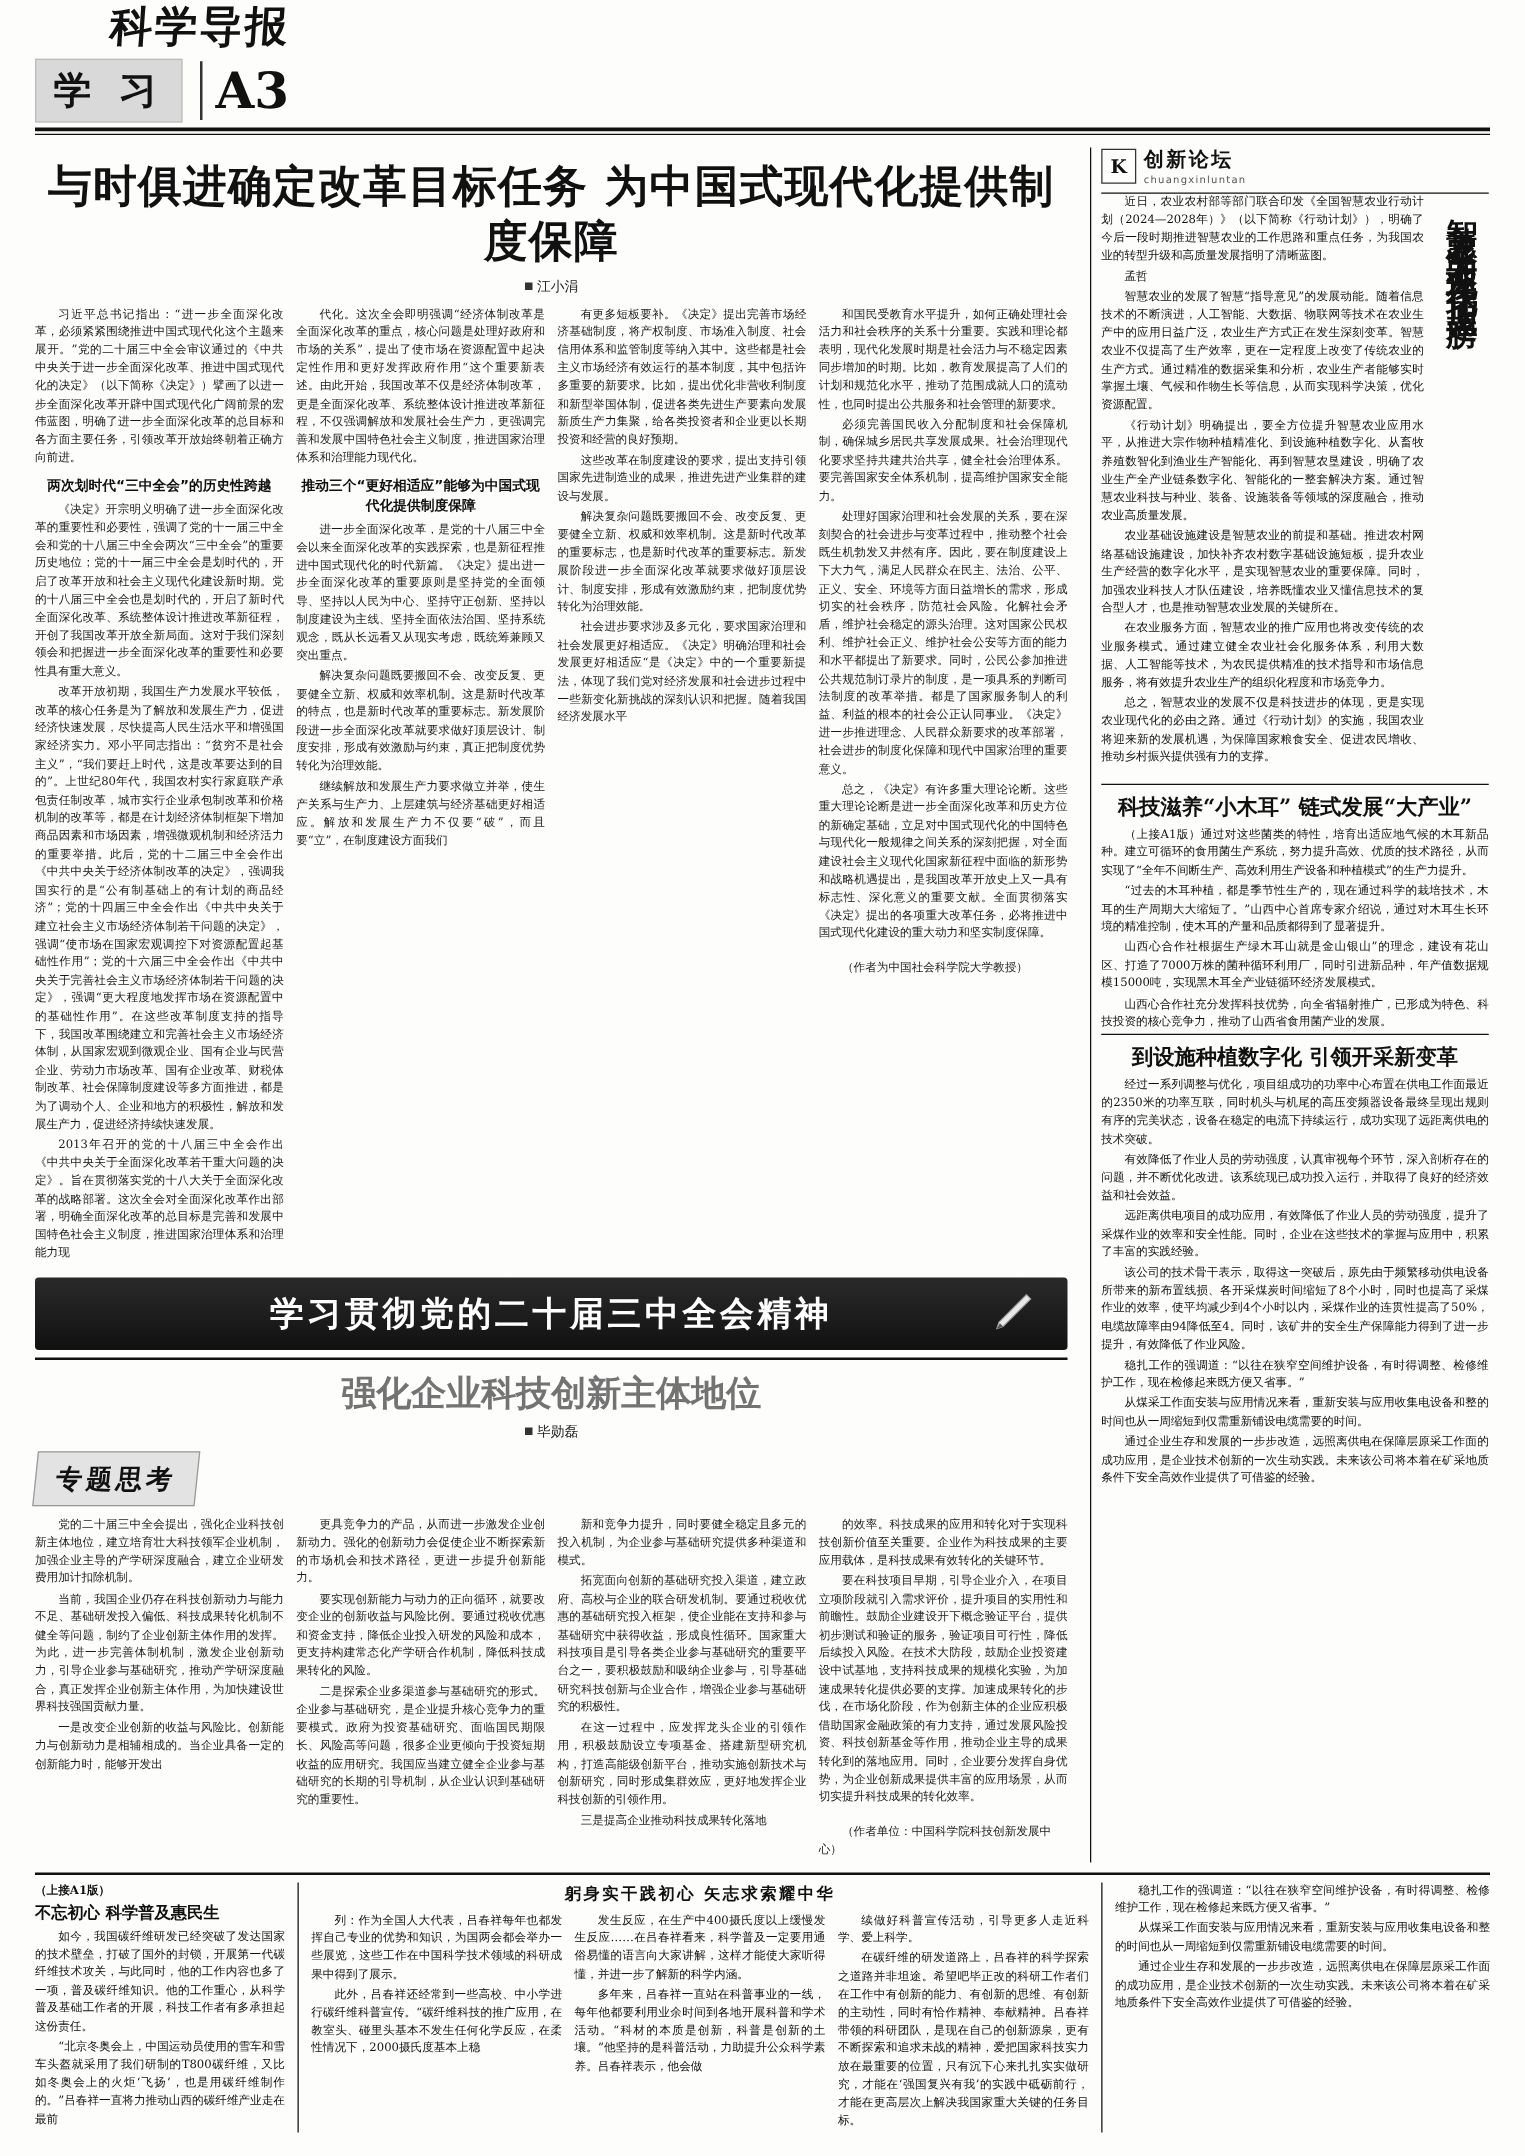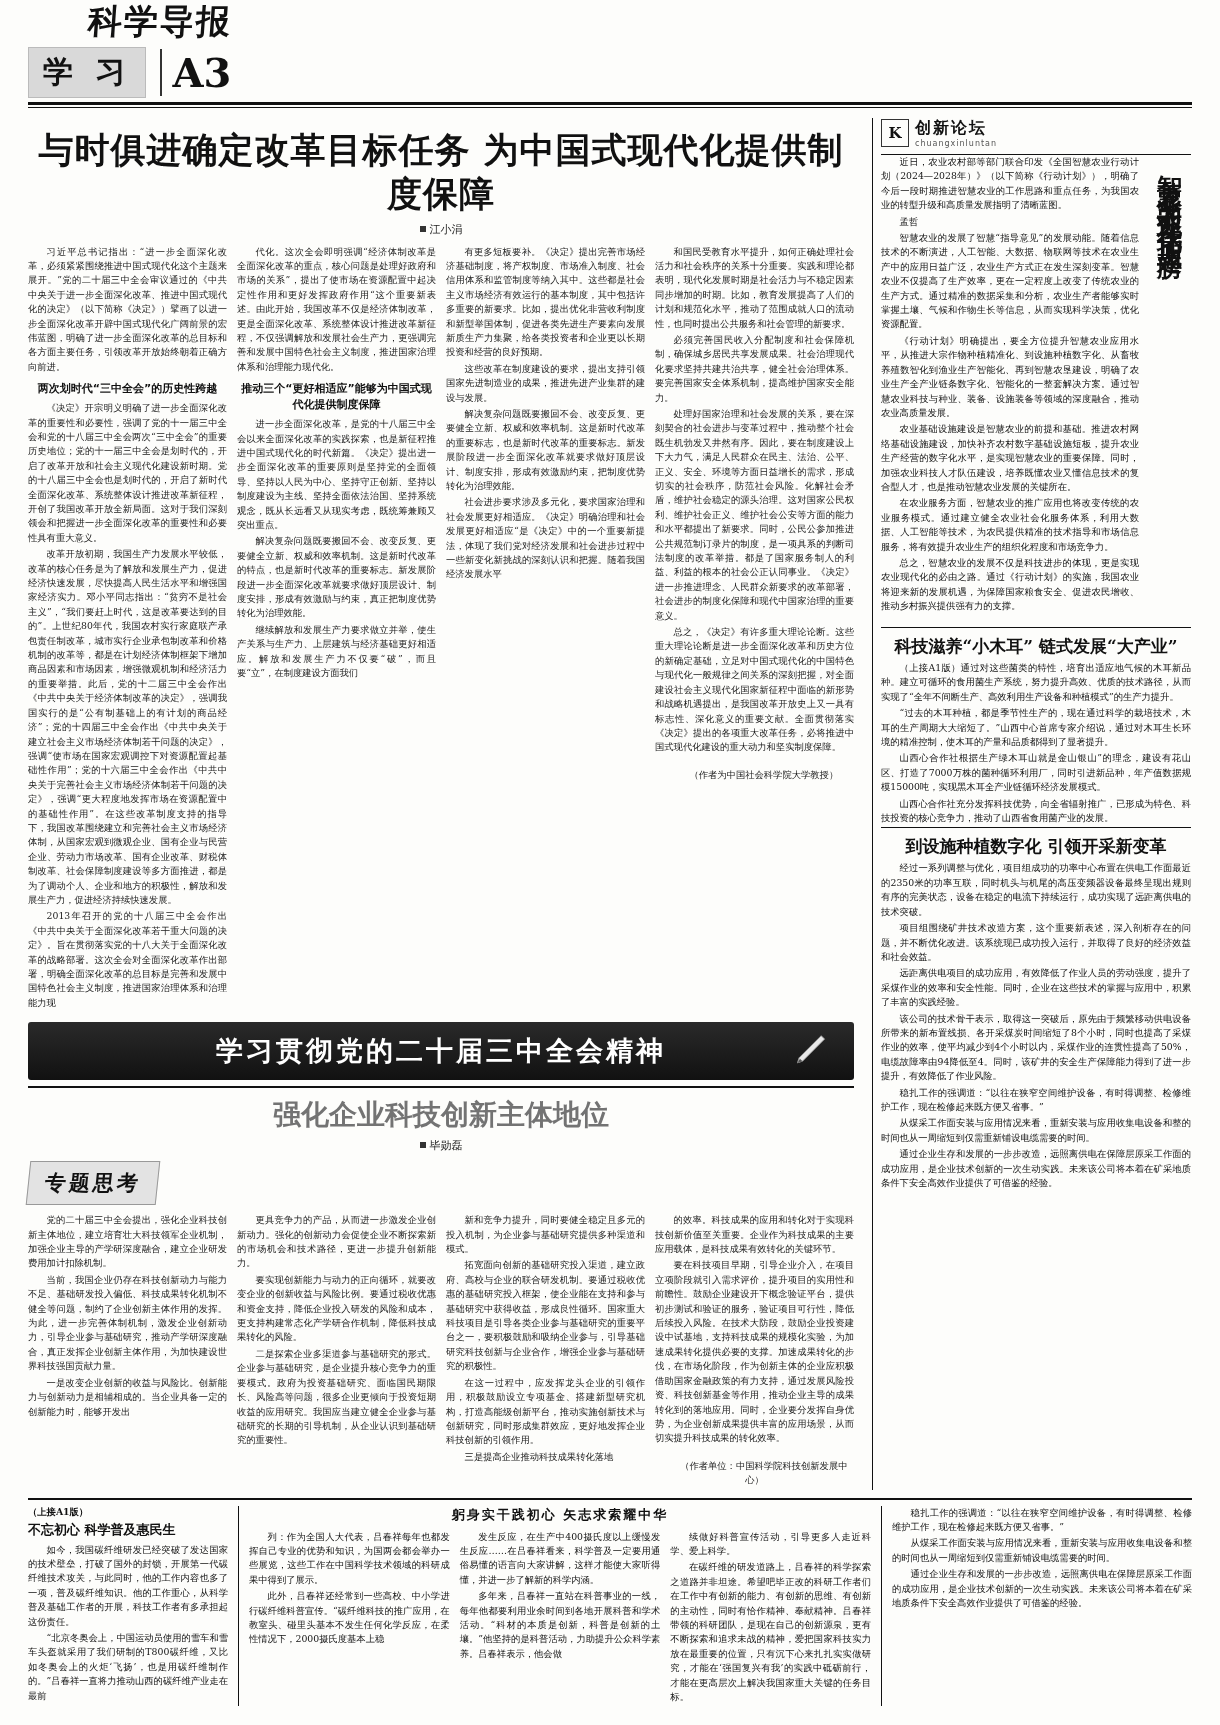--- a/index.html
+++ b/index.html
@@ -28,21 +28,21 @@
   .right-col{width:310px;box-sizing:border-box;}
 
   .headline{font-family:"DejaVu Serif","Liberation Serif",serif;font-size:35px;font-weight:700;letter-spacing:1px;text-align:center;line-height:1.25;margin:10px 0 6px 0;}
   .byline{text-align:center;font-size:11px;color:#222;margin-bottom:8px;}
   .byline .sq:before{content:"";display:inline-block;width:6px;height:6px;background:#333;margin-right:4px;vertical-align:1px;}
 
   .cols4{display:flex;gap:10px;}
   .col{flex:1;}
   .col p{font-family:"DejaVu Serif","Liberation Serif",serif;font-size:9.3px;line-height:14.4px;text-align:justify;margin:0 0 2px 0;text-indent:2em;color:#1a1a1a;}
   .col h4{font-family:"DejaVu Sans","Liberation Sans",sans-serif;font-size:11px;font-weight:700;text-align:center;margin:7px 0 4px 0;line-height:16px;}
-  .col .sig{font-family:"DejaVu Serif","Liberation Serif",serif;font-size:9.3px;text-align:center;margin-top:13px;}
+  .col .sig{font-family:"DejaVu Serif","Liberation Serif",serif;font-size:9.3px;text-align:left;margin-top:13px;}
 
   
   .banner{margin:10px 0 6px 0;position:relative;height:58px;background:linear-gradient(180deg,#2a2a2a,#111);border-radius:3px;display:flex;align-items:center;justify-content:center;}
   .banner .txt{color:#fff;font-family:"DejaVu Serif","Liberation Serif",serif;font-size:27px;font-weight:700;letter-spacing:3px;}
   .banner .pencil{position:absolute;right:26px;top:12px;width:34px;height:34px;}
 
   .rule-2{border-top:2px solid #111;margin:6px 0;}
   .headline2{font-family:"DejaVu Serif","Liberation Serif",serif;font-size:28px;font-weight:700;text-align:center;color:#737373;margin:8px 0 4px 0;}
 
   .zhuanti{display:inline-block;background:#e3e3e3;border:1px solid #999;padding:7px 16px;font-family:"DejaVu Serif","Liberation Serif",serif;font-size:21px;font-weight:700;letter-spacing:3px;transform:skewX(-6deg);}
@@ -203,21 +203,21 @@
         <p>（上接A1版）通过对这些菌类的特性，培育出适应地气候的木耳新品种。建立可循环的食用菌生产系统，努力提升高效、优质的技术路径，从而实现了“全年不间断生产、高效利用生产设备和种植模式”的生产力提升。</p>
         <p>“过去的木耳种植，都是季节性生产的，现在通过科学的栽培技术，木耳的生产周期大大缩短了。”山西中心首席专家介绍说，通过对木耳生长环境的精准控制，使木耳的产量和品质都得到了显著提升。</p>
         <p>山西心合作社根据生产绿木耳山就是金山银山”的理念，建设有花山区、打造了7000万株的菌种循环利用厂，同时引进新品种，年产值数据规模15000吨，实现黑木耳全产业链循环经济发展模式。</p>
         <p>山西心合作社充分发挥科技优势，向全省辐射推广，已形成为特色、科技投资的核心竞争力，推动了山西省食用菌产业的发展。</p>
       </div>
 
       <div class="rule-thin"></div>
       <div class="r-sub">到设施种植数字化 引领开采新变革</div>
       <div class="r-col">
         <p>经过一系列调整与优化，项目组成功的功率中心布置在供电工作面最近的2350米的功率互联，同时机头与机尾的高压变频器设备最终呈现出规则有序的完美状态，设备在稳定的电流下持续运行，成功实现了远距离供电的技术突破。</p>
-        <p>项目组围绕矿井技术改造方案，这个重要新表述，深入剖析存在的问题，并不断优化改进。该系统现已成功投入运行，并取得了良好的经济效益和社会效益。</p>
+        <p>有效降低了作业人员的劳动强度，认真审视每个环节，深入剖析存在的问题，并不断优化改进。该系统现已成功投入运行，并取得了良好的经济效益和社会效益。</p>
         <p>远距离供电项目的成功应用，有效降低了作业人员的劳动强度，提升了采煤作业的效率和安全性能。同时，企业在这些技术的掌握与应用中，积累了丰富的实践经验。</p>
         <p>该公司的技术骨干表示，取得这一突破后，原先由于频繁移动供电设备所带来的新布置线损、各开采煤炭时间缩短了8个小时，同时也提高了采煤作业的效率，使平均减少到4个小时以内，采煤作业的连贯性提高了50%，电缆故障率由94降低至4。同时，该矿井的安全生产保障能力得到了进一步提升，有效降低了作业风险。</p>
         <p>稳扎工作的强调道：“以往在狭窄空间维护设备，有时得调整、检修维护工作，现在检修起来既方便又省事。”</p>
         <p>从煤采工作面安装与应用情况来看，重新安装与应用收集电设备和整的时间也从一周缩短到仅需重新铺设电缆需要的时间。</p>
         <p>通过企业生存和发展的一步步改造，远照离供电在保障层原采工作面的成功应用，是企业技术创新的一次生动实践。未来该公司将本着在矿采地质条件下安全高效作业提供了可借鉴的经验。</p>
       </div>
     </div>
   </div>
 
   <div class="bottom">

